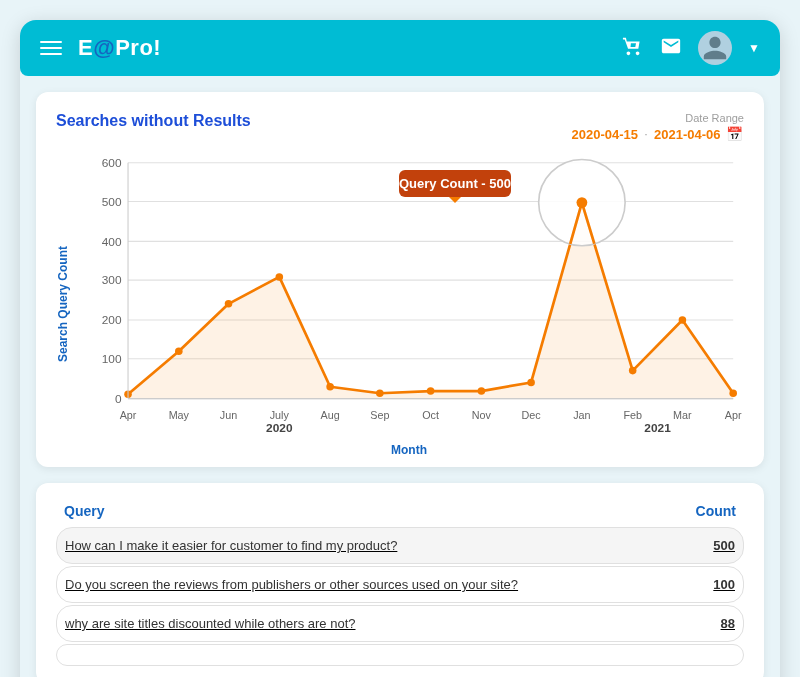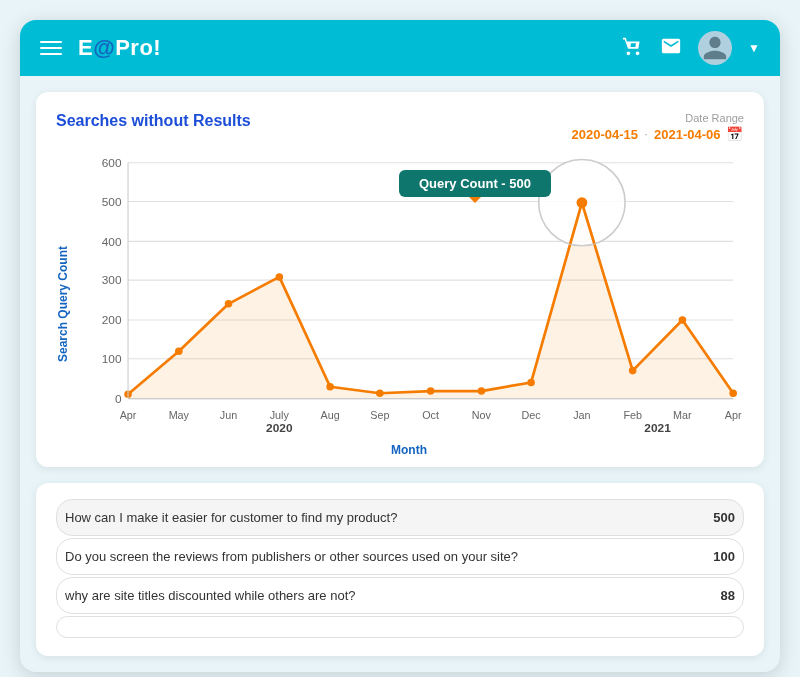--- a/index.html
+++ b/index.html
@@ -20,20 +20,21 @@
       box-shadow: 0 4px 20px rgba(0,0,0,0.15);
     }
     
     .header {
       background: #00bcd4;
       display: flex;
       align-items: center;
       justify-content: space-between;
       padding: 12px 20px;
       height: 56px;
+      border-radius: 8px;
     }
     .header-left {
       display: flex;
       align-items: center;
       gap: 16px;
     }
     .hamburger-icon {
       display: flex;
       flex-direction: column;
       gap: 4px;
@@ -165,25 +166,25 @@
     .x-axis-label {
       text-align: center;
       color: #1565c0;
       font-size: 12px;
       font-weight: 600;
       margin-top: 7px;
     }
     
     .tooltip-box {
       position: absolute;
-      background: #0f766e;
+      background: #c2410c;
       color: white;
       font-size: 13px;
       font-weight: 700;
-      padding: 6px 20px;
+      padding: 6px 0;
       border-radius: 6px;
       white-space: nowrap;
       top: 18px;
       left: 50%;
       transform: translateX(-10px);
       z-index: 10;
       pointer-events: none;
     }
     .tooltip-box::after {
       content: '';
@@ -225,20 +226,21 @@
       font-size: 14px;
     }
     .table-row {
       display: flex;
       justify-content: space-between;
       align-items: center;
       padding: 10px 8px;
       border: 1px solid #e0e0e0;
       border-radius: 16px;
       margin-bottom: 2px;
+      text-decoration: underline;
     }
     .table-row:first-child {
       background: #f5f5f5;
     }
     .row-query {
       color: #333;
       font-size: 13px;
       flex: 1;
       padding-right: 20px;
     }
@@ -373,20 +375,24 @@
             <line x1="50" y1="10" x2="50" y2="229" stroke="#ccc" stroke-width="1"></line>
             <line x1="50" y1="229" x2="610" y2="229" stroke="#ccc" stroke-width="1"></line>
           </svg>
 
           <div class="x-axis-label">Month</div>
         </div>
       </div>
     </div>
 
     <div class="table-section">
+      <div class="table-header">
+        <span class="table-header-query">Query</span>
+        <span class="table-header-count">Count</span>
+      </div>
       <div id="table-rows">
           <div class="table-row">
       <span class="row-query">How can I make it easier for customer to find my product?</span>
       <span class="row-count">500</span>
     </div>
           <div class="table-row">
       <span class="row-query">Do you screen the reviews from publishers or other sources used on your site?</span>
       <span class="row-count">100</span>
     </div>
           <div class="table-row">

